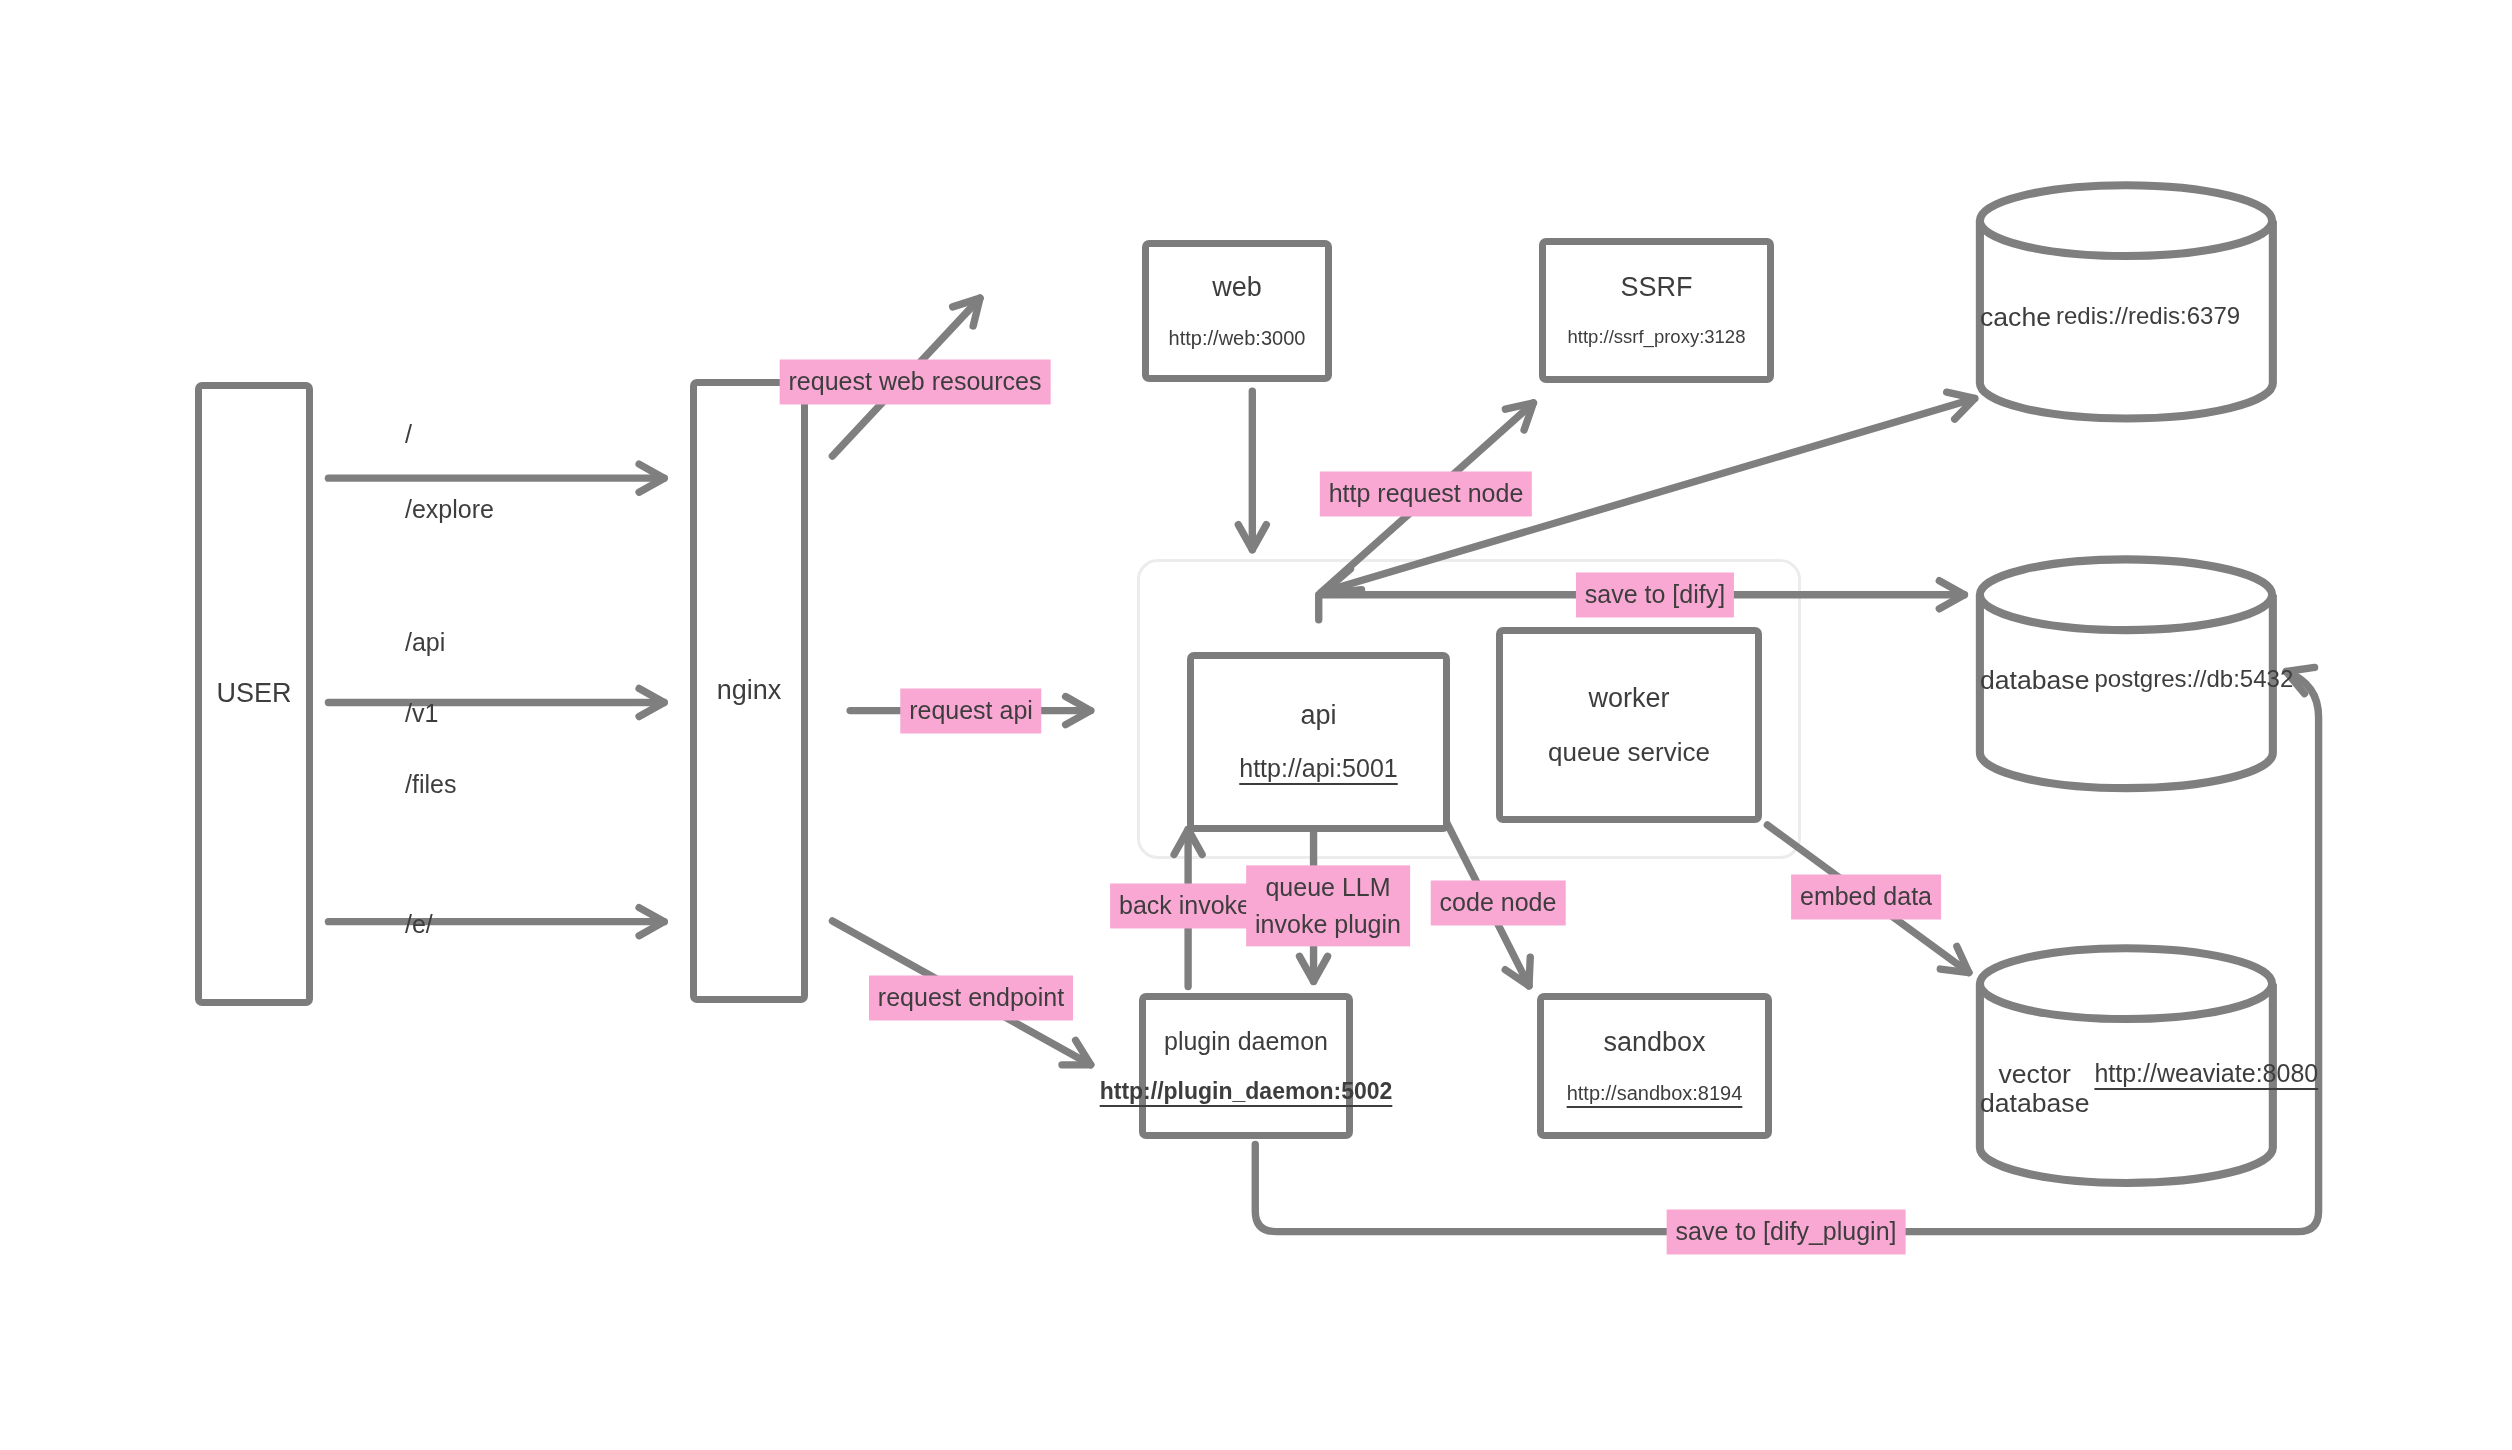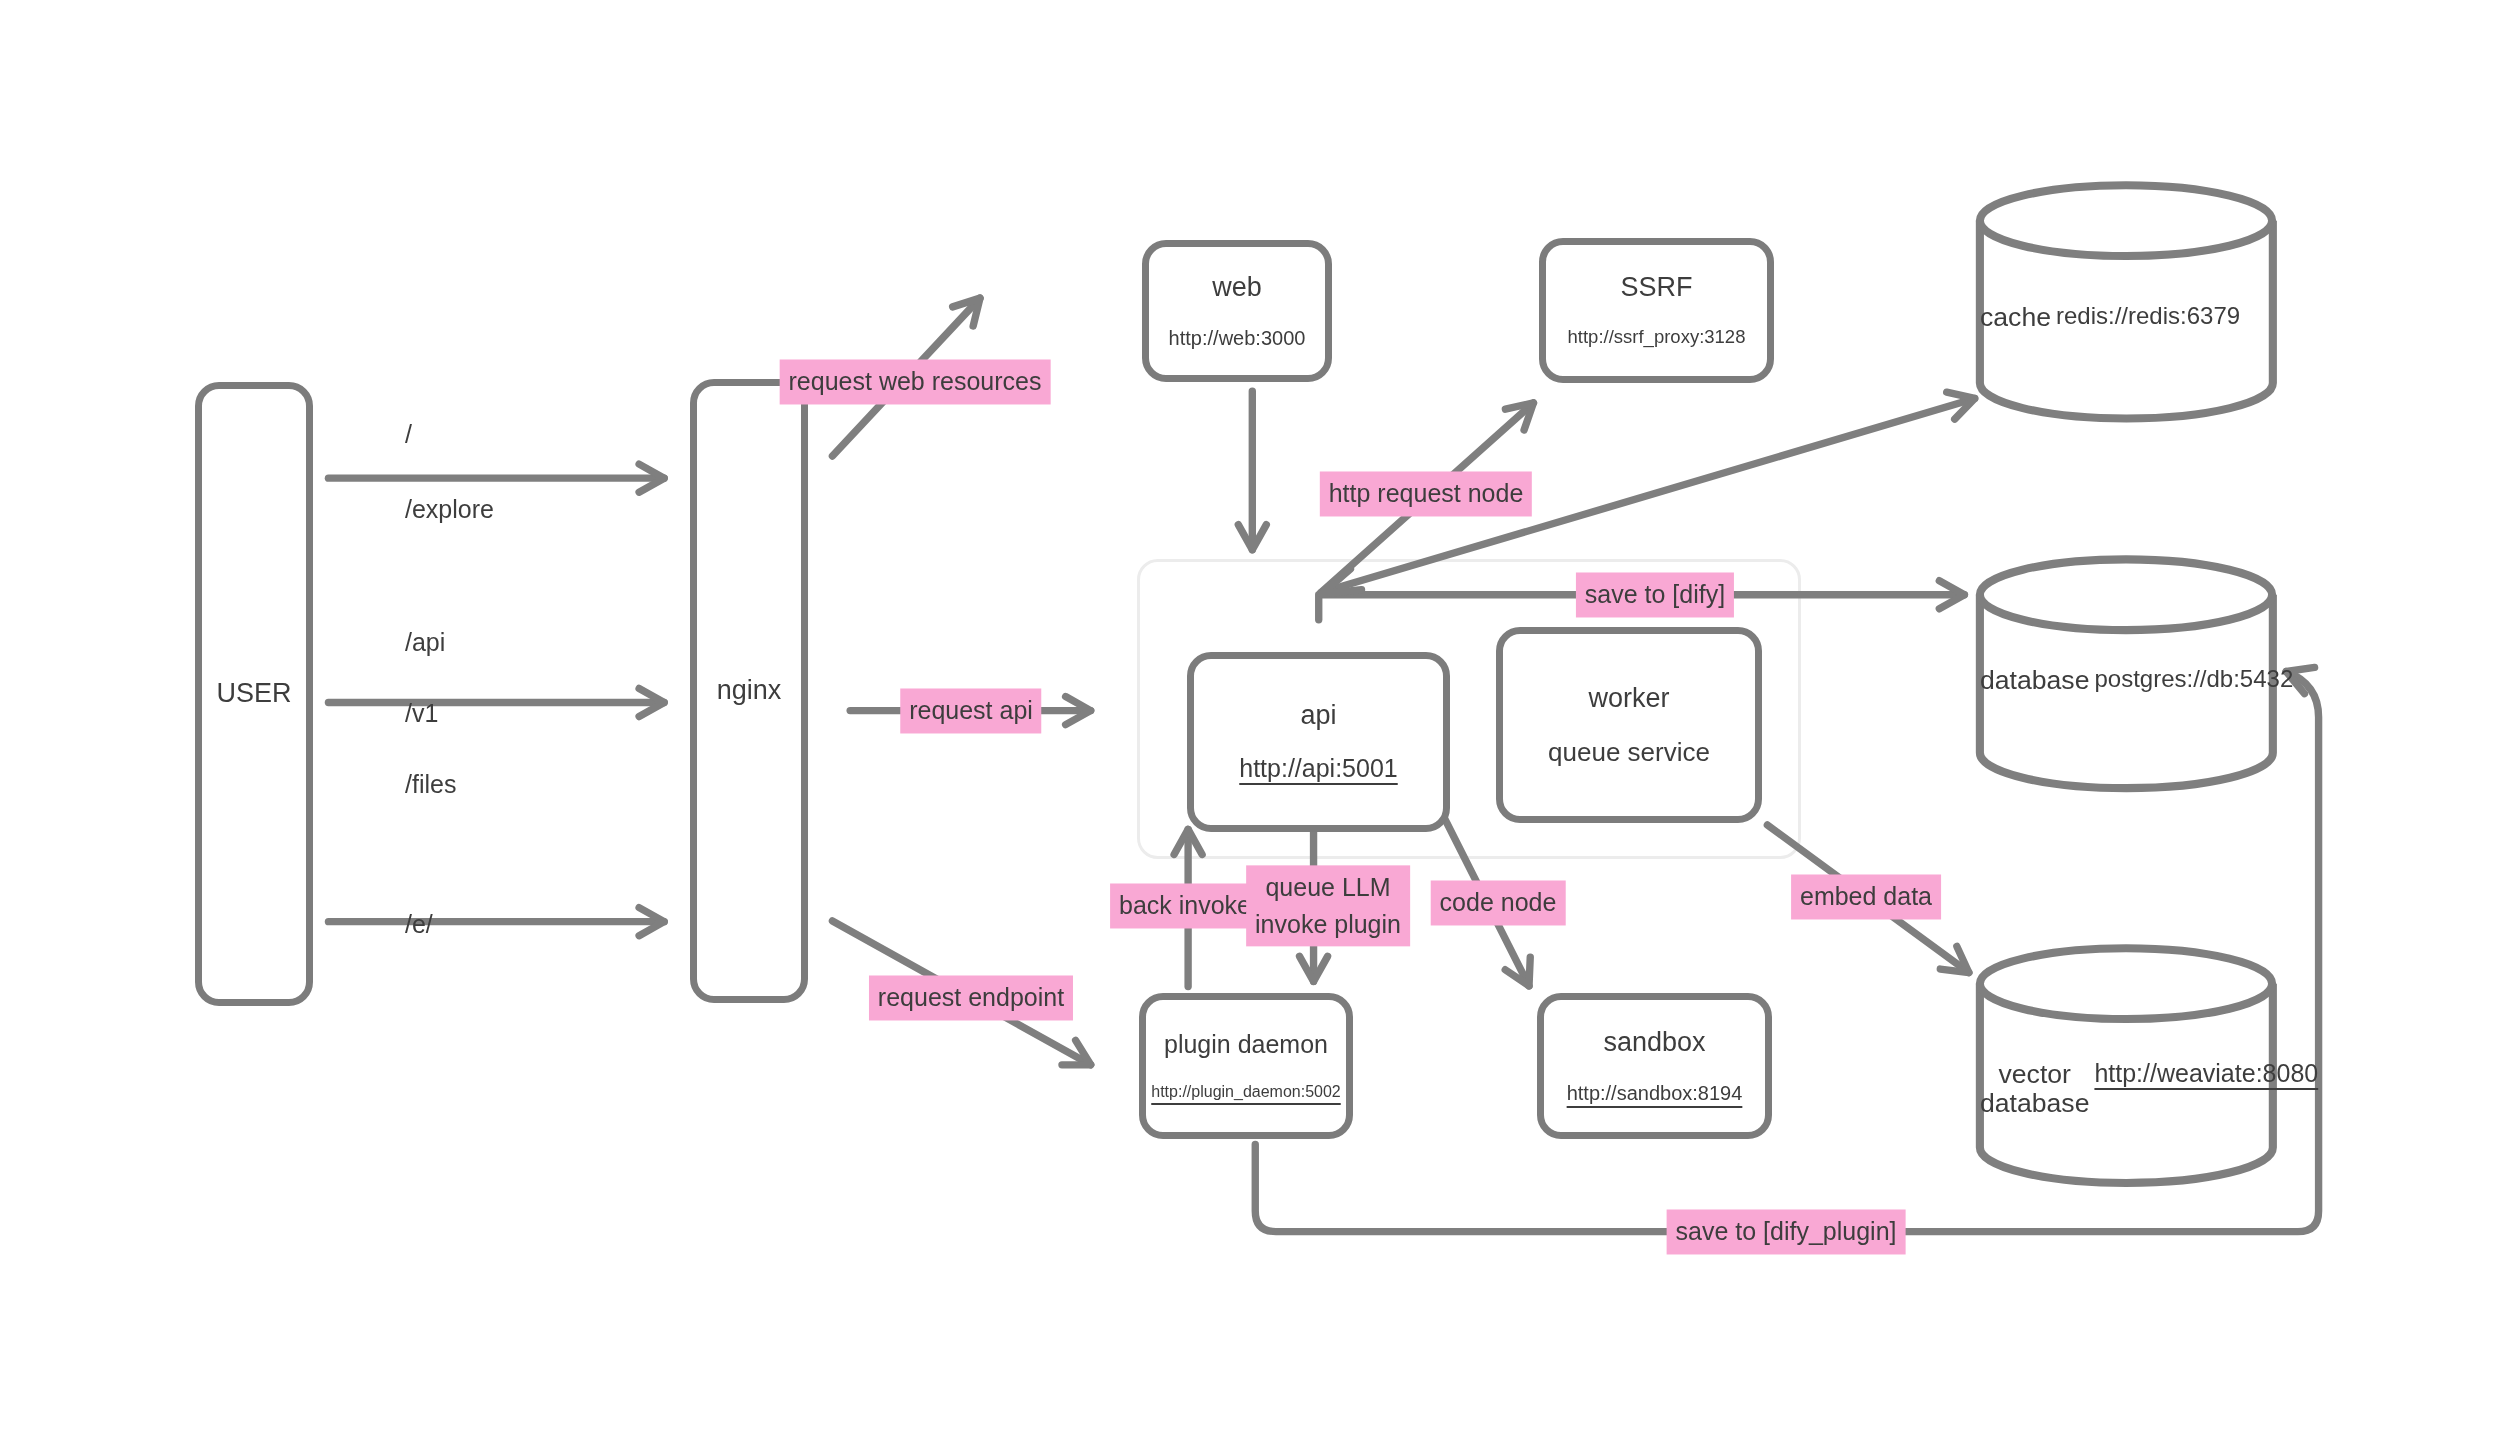--- a/index.html
+++ b/index.html
@@ -1,21 +1,21 @@
 <!DOCTYPE html>
 <html style="font-size:11.8px"><head>
 <meta charset="utf-8">
 <style>
   html,body{margin:0;padding:0;background:#ffffff;}
   body{font-family:"Liberation Sans","DejaVu Sans",sans-serif;}
   .canvas{position:relative;width:2512px;height:1450px;background:#ffffff;overflow:hidden;color:#3d3d3d;}
   svg.wires{position:absolute;left:0;top:0;width:2512px;height:1450px;}
   .wire{stroke:#7f7f7f;stroke-width:10;fill:none;stroke-linecap:round;stroke-linejoin:round;}
   .cyl{stroke:#7f7f7f;stroke-width:11;fill:#ffffff;}
-  .node{position:absolute;box-sizing:border-box;border:7.4px solid #7c7c7c;border-radius:24px;background:#ffffff;
+  .node{position:absolute;box-sizing:border-box;border:7.4px solid #7c7c7c;border-radius:7px;background:#ffffff;
         display:flex;flex-direction:column;align-items:center;justify-content:center;text-align:center;gap:24px;}
   .node .title{font-size:27px;line-height:1.1;}
   .node .url{font-size:20px;line-height:1.1;}
   .u{text-decoration:underline;text-underline-offset:5.9px;text-decoration-thickness:2.2px;}
   .cluster{position:absolute;box-sizing:border-box;border:3px solid #ececec;border-radius:20.7px;background:transparent;}
   .cyltext{position:absolute;display:flex;flex-direction:row;align-items:flex-start;gap:5px;text-align:center;}
   .cyltext .title{font-size:26.6px;line-height:1.1;}
   .cyltext .url{font-size:24px;line-height:1.1;}
   .elabel{position:absolute;transform:translate(-50%,-50%);font-size:25px;white-space:nowrap;
           background:#f9a8d4;padding:4.4px 8.9px;text-align:center;line-height:1.45;}
@@ -102,21 +102,21 @@
     <span class="url u" style="font-size:25px;">http://api:5001</span>
   </div>
 
   <div class="node" style="left:1496px;top:627px;width:266px;height:196px;">
     <span class="title">worker</span>
     <span class="url" style="font-size:26px;">queue service</span>
   </div>
 
   <div class="node" style="left:1139px;top:993px;width:214px;height:146px;">
     <span class="title" style="font-size:25px;">plugin daemon</span>
-    <span class="url u" style="font-size:16px;">http://plugin_daemon:5002</span>
+    <span class="url u" style="font-size:23px;font-weight:bold;">http://plugin_daemon:5002</span>
   </div>
 
   <div class="node" style="left:1537px;top:993px;width:235px;height:146px;">
     <span class="title">sandbox</span>
     <span class="url u" style="font-size:20px;">http://sandbox:8194</span>
   </div>
 
   <div class="cyltext" style="left:1980px;top:303px;width:293px;">
     <span class="title">cache</span>
     <span class="url">redis://redis:6379</span>

